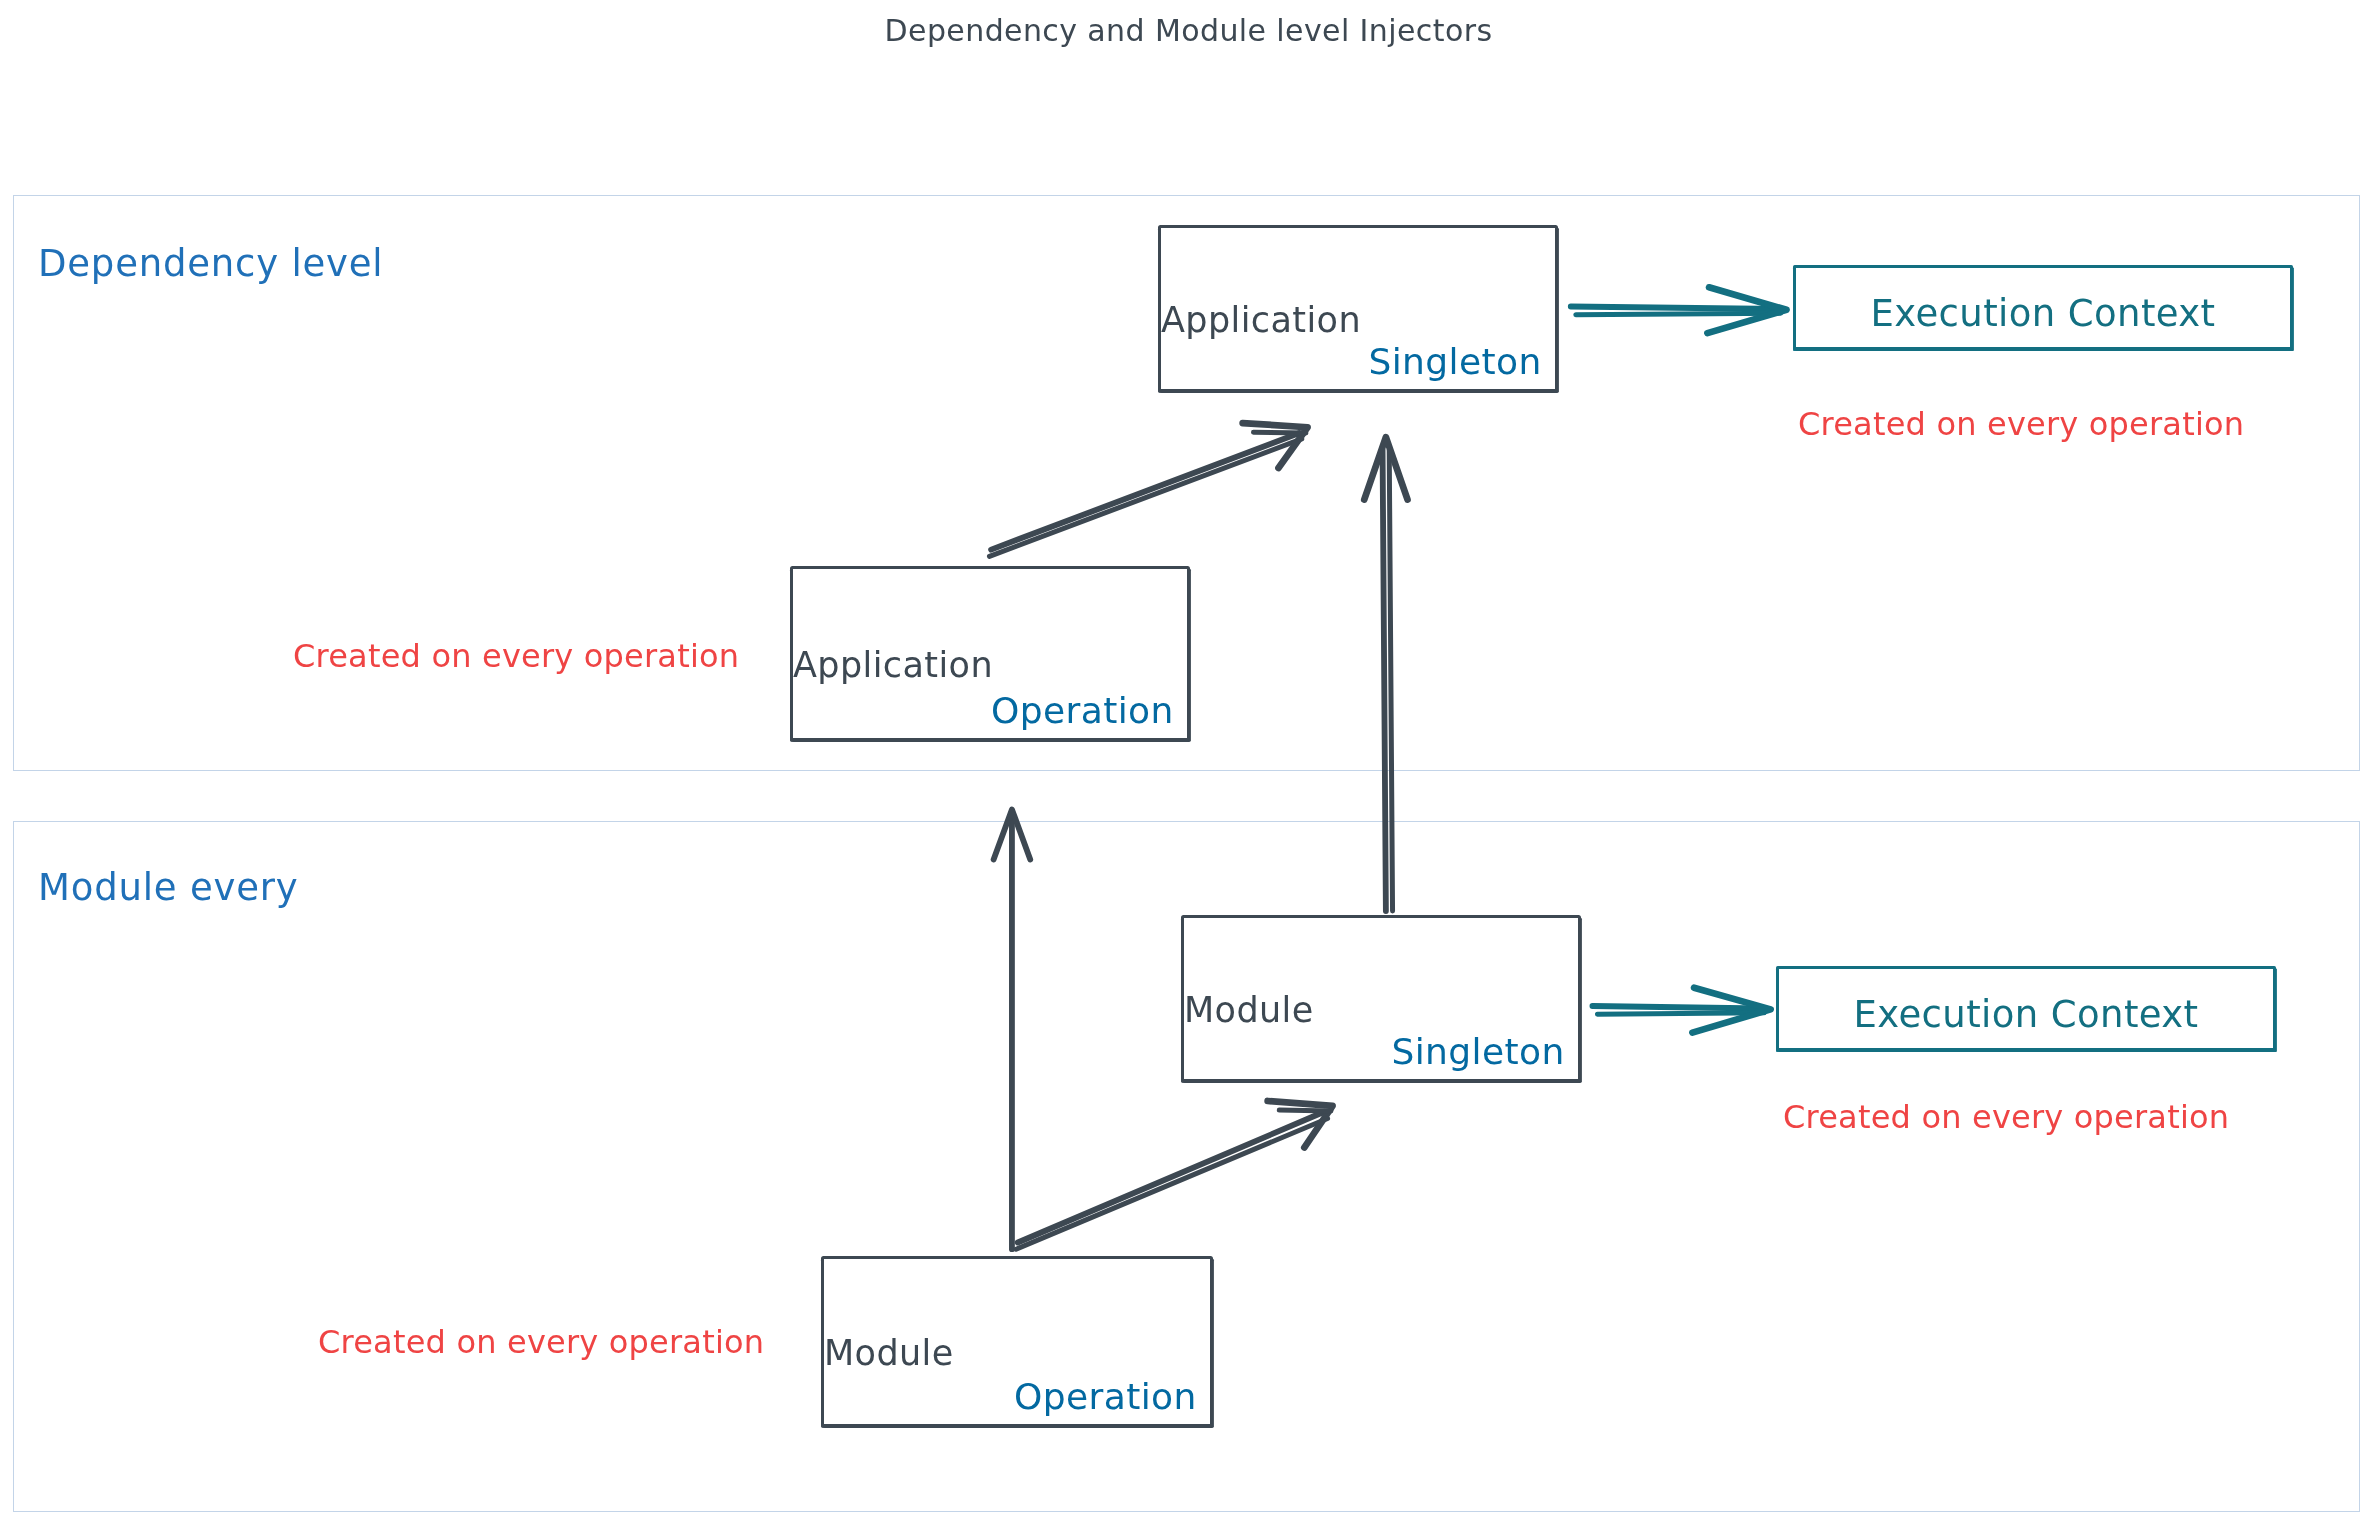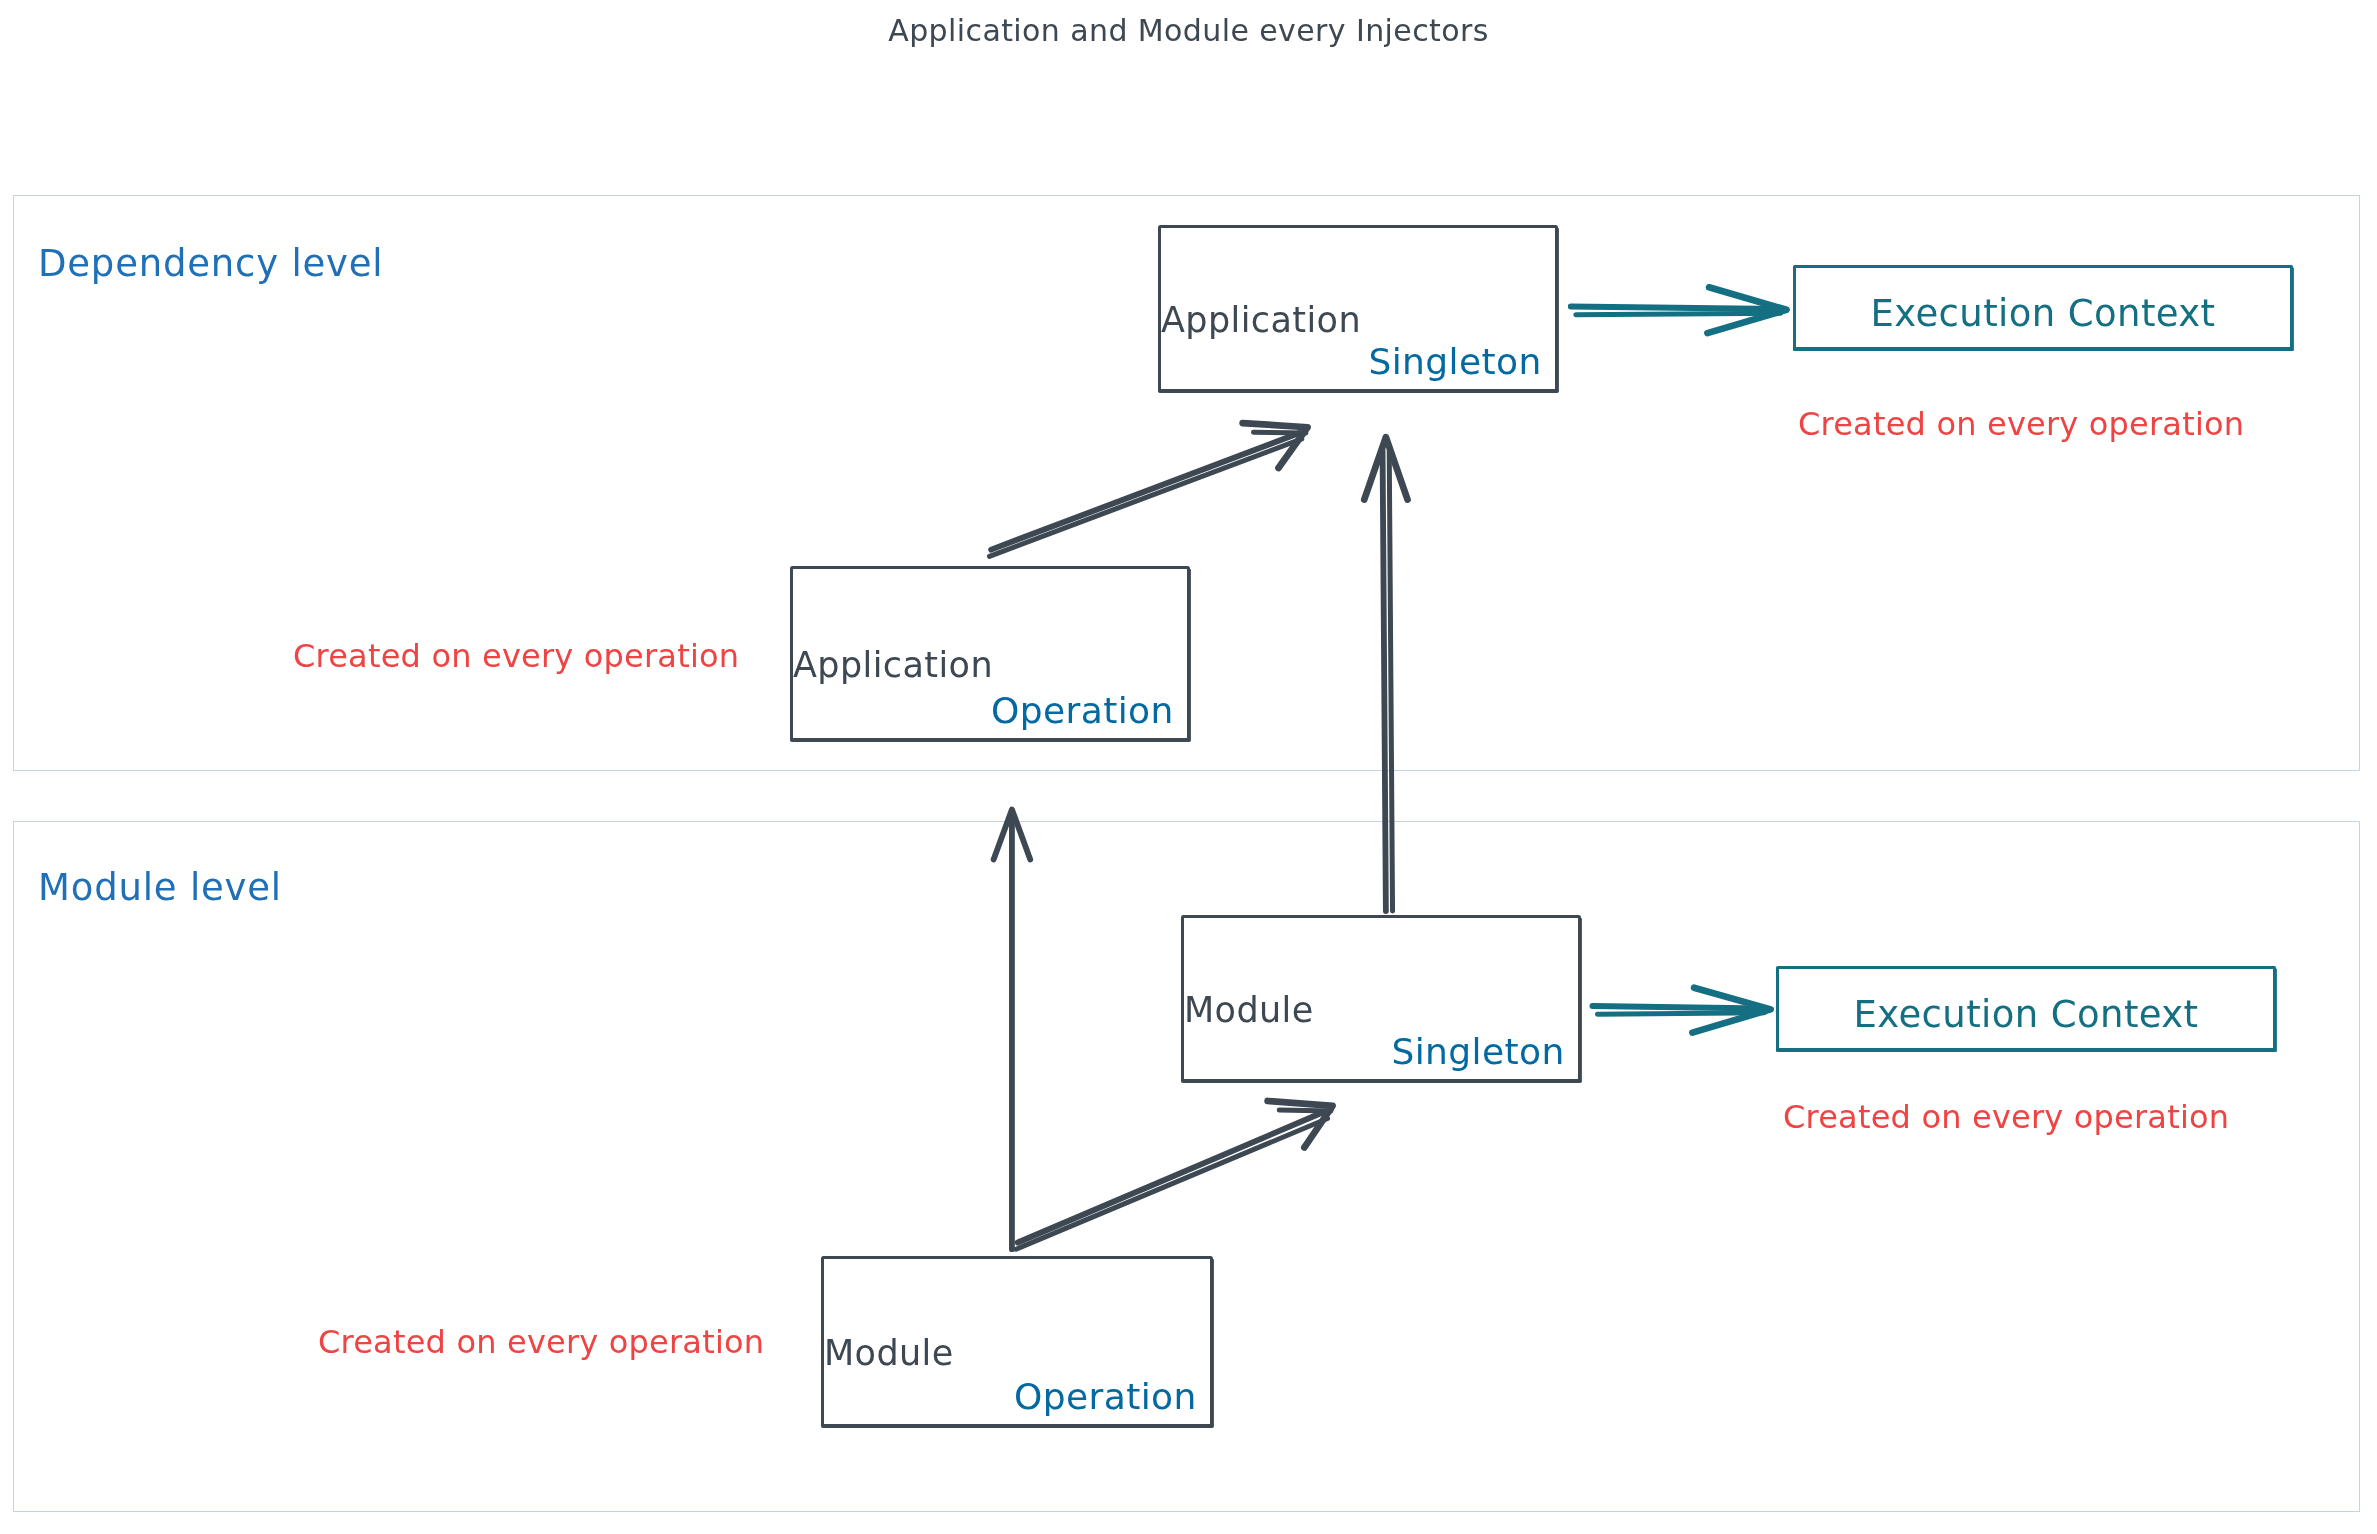--- a/index.html
+++ b/index.html
@@ -152,28 +152,28 @@
     top: 0;
     width: 2377px;
     height: 1534px;
     pointer-events: none;
   }
 </style>
 </head>
 <body>
 
 <div id="title-block">
-  <div id="page-subtitle">Application and Module every Injectors</div>
+  <div id="page-subtitle">Dependency and Module level Injectors</div>
 </div>
 
 <div class="level-panel" id="panel-application"></div>
 <div class="level-panel" id="panel-module"></div>
 
 <div class="level-label" id="label-application-level">Dependency level</div>
-<div class="level-label" id="label-module-level">Module level</div>
+<div class="level-label" id="label-module-level">Module every</div>
 
 <svg id="arrow-layer" viewBox="0 0 2854 1842" preserveAspectRatio="none">
   <defs></defs>
 
   <g>
     <path d="M1190,660 L1560,520" stroke="#3d4852" stroke-width="7" fill="none" stroke-linecap="round"></path>
     <path d="M1188,668 L1563,527" stroke="#3d4852" stroke-width="6" fill="none" stroke-linecap="round"></path>
     <path d="M1492,508 L1570,513 L1535,562" stroke="#3d4852" stroke-width="8" fill="none" stroke-linecap="round" stroke-linejoin="round"></path>
     <path d="M1505,519 L1568,520" stroke="#3d4852" stroke-width="6" fill="none" stroke-linecap="round"></path>
   </g>

